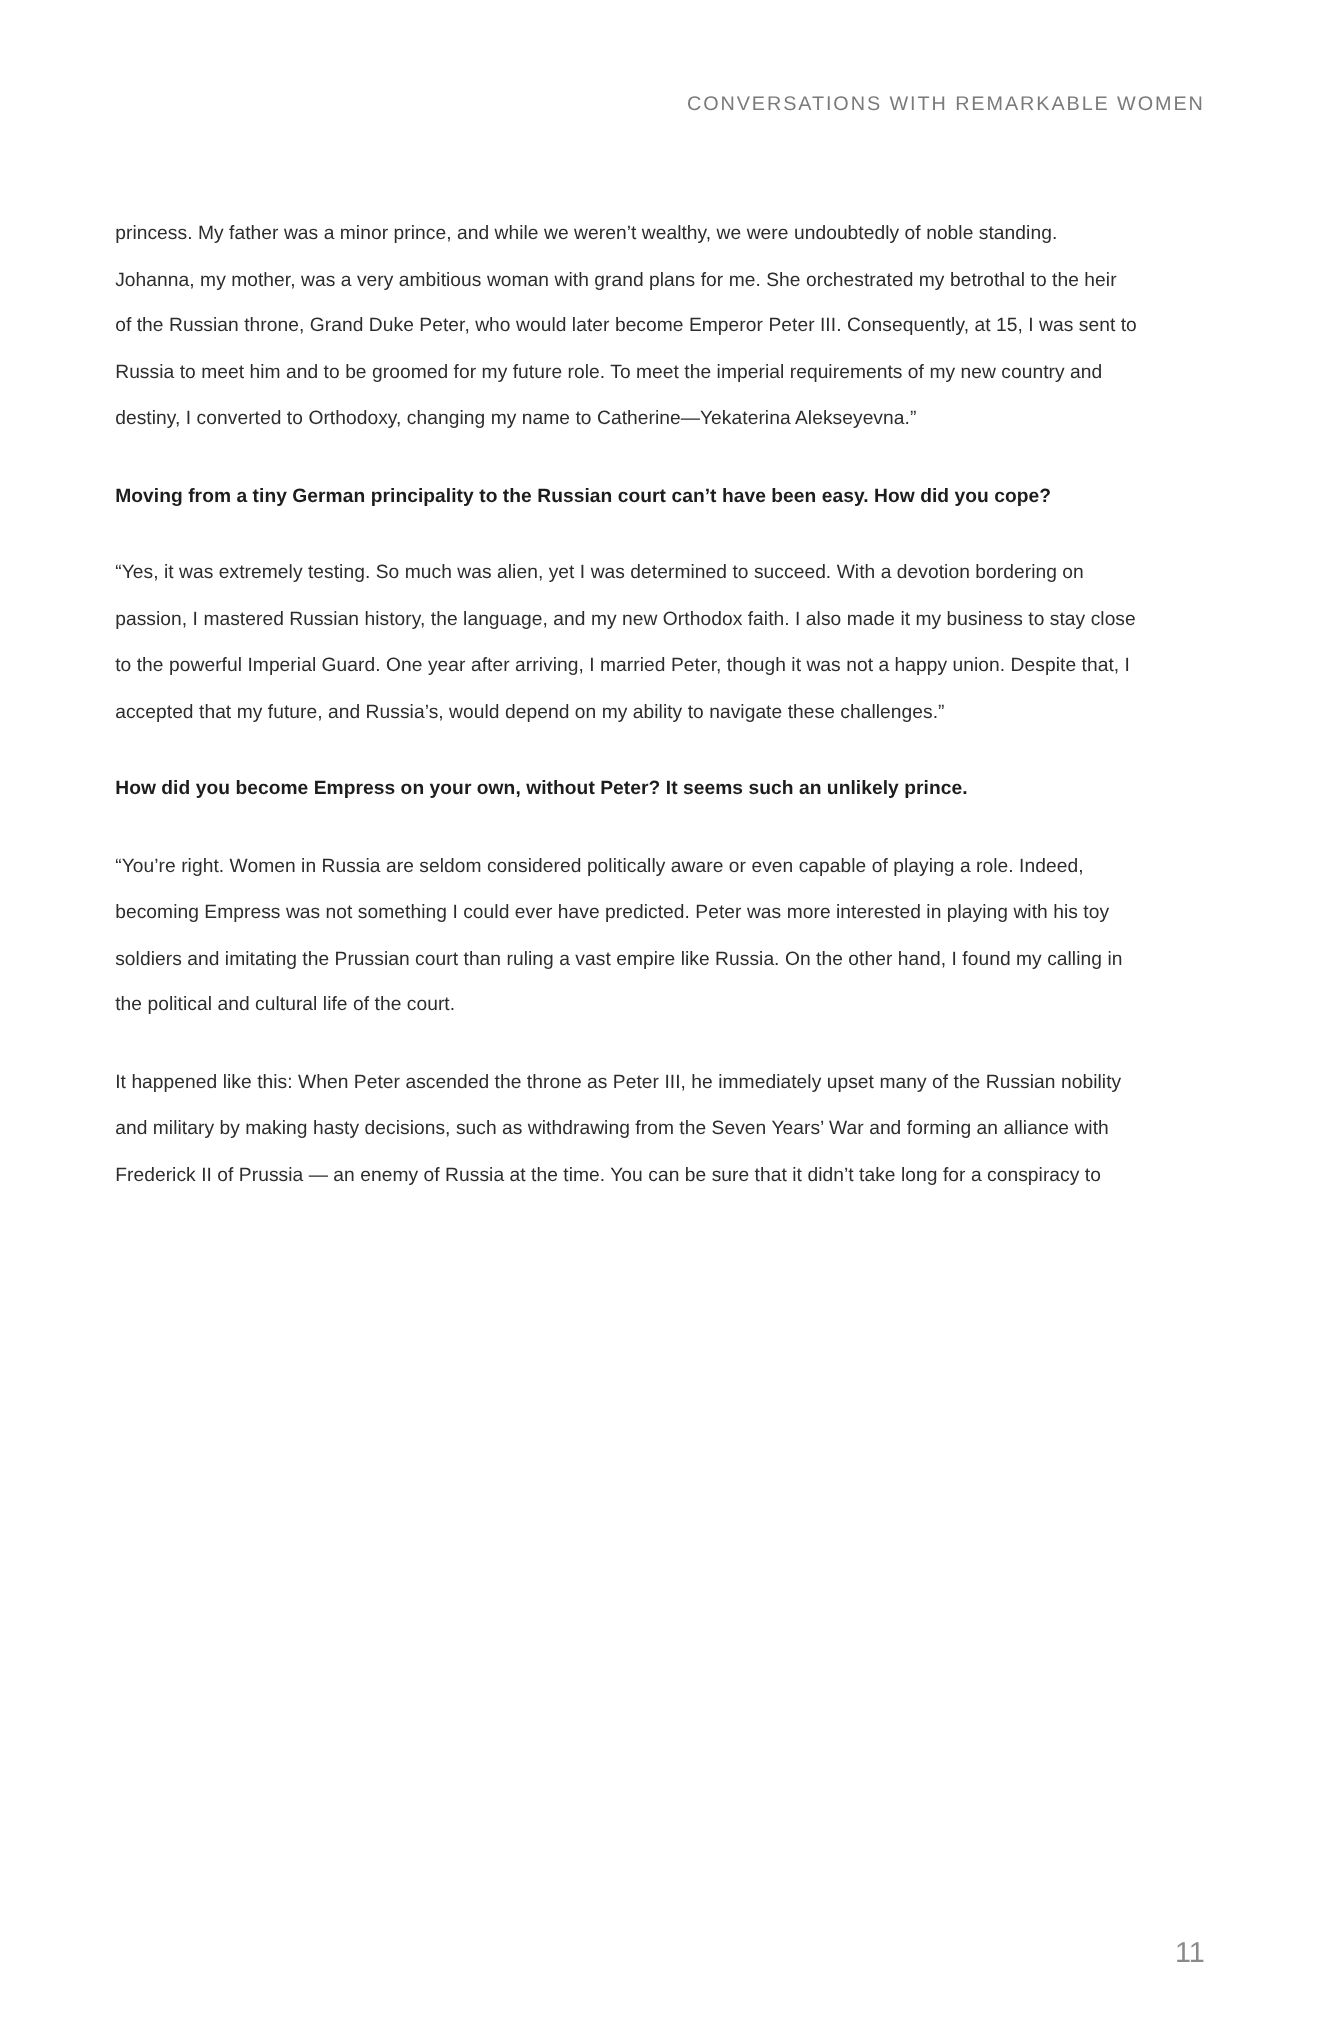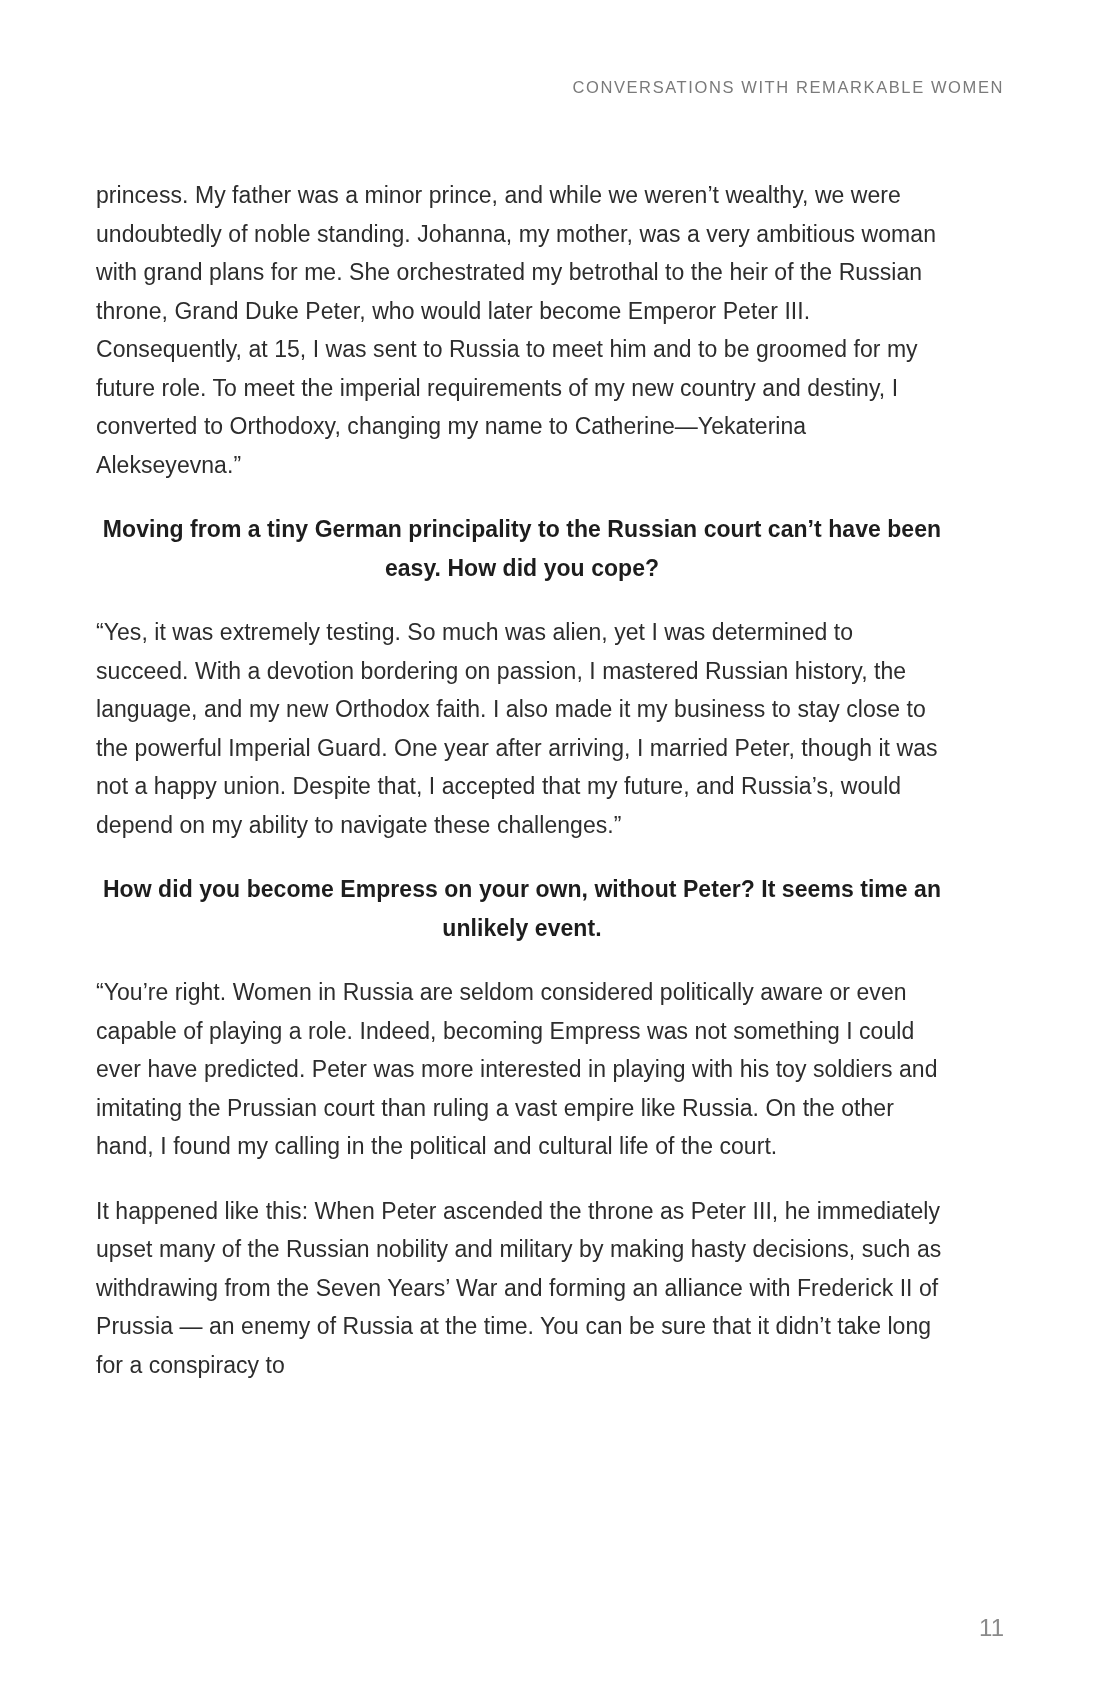--- a/index.html
+++ b/index.html
@@ -29,50 +29,49 @@
     margin-top: 16px;
   }
   .body-col {
     position: absolute;
     top: 176px;
     left: 96px;
     width: 852px;
   }
   p {
     margin: 0 0 26px 0;
-    font-size: 23px;
+    font-size: 16px;
     line-height: 38.5px;
     color: #2d2d2d;
     letter-spacing: 0.05px;
   }
   p.question {
     font-weight: bold;
     color: #1d1d1d;
     margin-bottom: 26px;
-    text-align: center;
   }
   .folio {
     position: absolute;
     bottom: 58px;
     right: 96px;
     font-size: 24px;
     color: #8a8a8a;
   }
 </style>
 </head>
 <body>
 
 <div class="page">
 
   <div class="running-head">CONVERSATIONS WITH REMARKABLE WOMEN</div>
 
   <div class="body-col">
     <p>princess. My father was a minor prince, and while we weren’t wealthy, we were undoubtedly of noble standing. Johanna, my mother, was a very ambitious woman with grand plans for me. She orchestrated my betrothal to the heir of the Russian throne, Grand Duke Peter, who would later become Emperor Peter III. Consequently, at 15, I was sent to Russia to meet him and to be groomed for my future role. To meet the imperial requirements of my new country and destiny, I converted to Orthodoxy, changing my name to Catherine—Yekaterina Alekseyevna.”</p>
     <p class="question">Moving from a tiny German principality to the Russian court can’t have been easy. How did you cope?</p>
     <p>“Yes, it was extremely testing. So much was alien, yet I was determined to succeed. With a devotion bordering on passion, I mastered Russian history, the language, and my new Orthodox faith. I also made it my business to stay close to the powerful Imperial Guard. One year after arriving, I married Peter, though it was not a happy union. Despite that, I accepted that my future,  and Russia’s, would depend on my ability to navigate these challenges.”</p>
-    <p class="question">How did you become Empress on your own, without Peter? It seems time an unlikely event.</p>
+    <p class="question">How did you become Empress on your own, without Peter? It seems such an unlikely prince.</p>
     <p>“You’re right. Women in Russia are seldom considered politically aware or even capable of playing a role. Indeed, becoming Empress was not something I could ever have predicted. Peter was more interested in playing with his toy soldiers and imitating the Prussian court than ruling a vast empire like Russia. On the other hand, I found my calling in the political and cultural life of the court.</p>
     <p>It happened like this: When Peter ascended the throne as Peter III, he immediately upset many of the Russian nobility and military by making hasty decisions, such as withdrawing from the Seven Years’ War and forming an alliance with Frederick II of Prussia — an enemy of Russia at the time. You can be sure that it didn’t take long for a conspiracy to</p>
   </div>
 
   <div class="folio">11</div>
 
 </div>
 
 </body></html>

